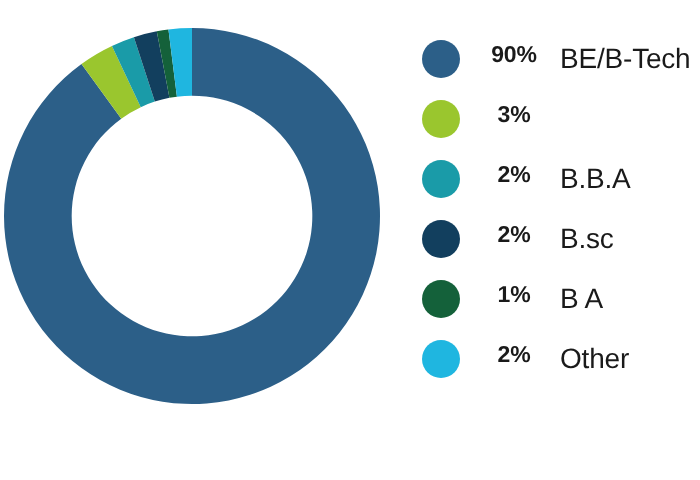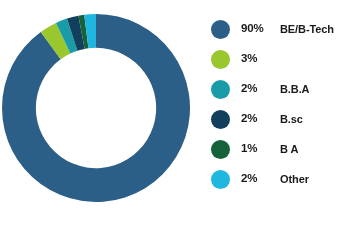--- a/index.html
+++ b/index.html
@@ -44,41 +44,42 @@
     position: absolute;
     left: 211px;
     top: 14px;
     width: 139px;
     height: 190px;
   }
   .legend-row {
     display: flex;
     align-items: center;
     height: 30px;
+    text-align: center;
   }
   .legend-swatch {
     width: 19px;
     height: 19px;
     border-radius: 50%;
     flex: 0 0 19px;
   }
   .legend-pct {
     margin-left: 11px;
     width: 32px;
     flex: 0 0 32px;
     font-size: 11.5px;
     font-weight: bold;
     color: #1a1a1a;
     letter-spacing: -0.1px;
     line-height: 1;
   }
   .legend-label {
     margin-left: 7px;
-    font-size: 11px;
-    font-weight: bold;
+    font-size: 14px;
+    font-weight: normal;
     color: #1a1a1a;
     white-space: nowrap;
     letter-spacing: -0.1px;
     line-height: 1;
   }
 </style>
 </head>
 <body>
 
 <div id="chart-root">

